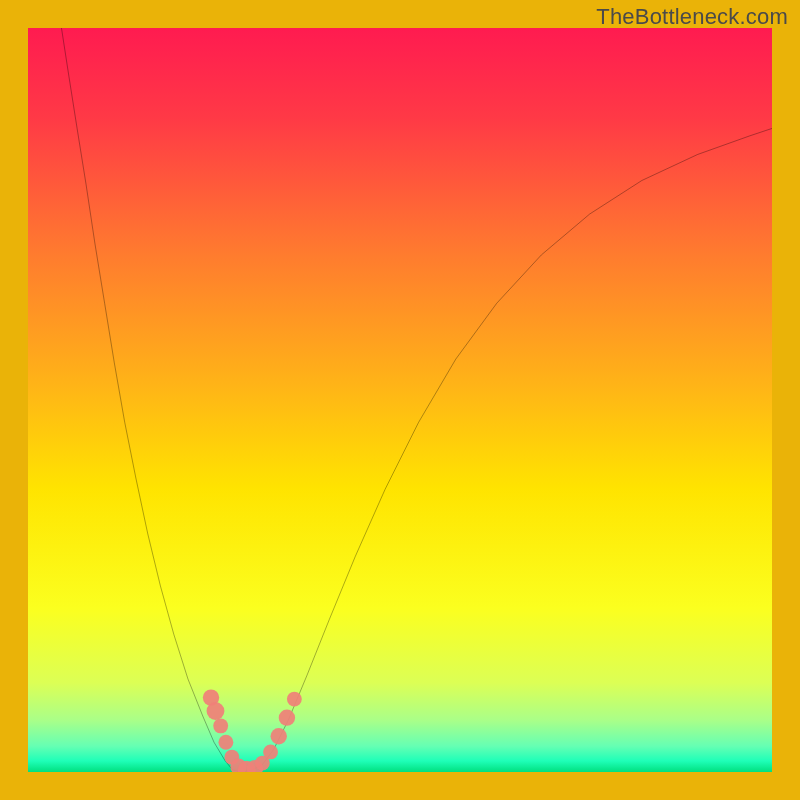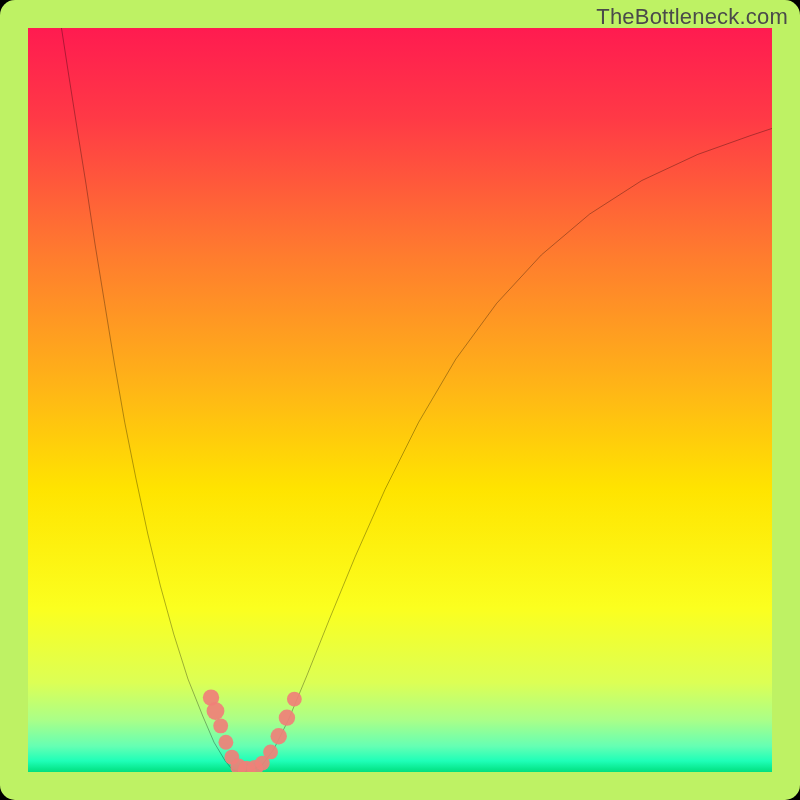--- a/index.html
+++ b/index.html
@@ -8,22 +8,21 @@
     width: 800px;
     height: 800px;
     overflow: hidden;
     background: #000;
     font-family: Arial, Helvetica, sans-serif;
   }
   .frame {
     position: relative;
     width: 800px;
     height: 800px;
-    background: #bef264;
-    border-radius: 15px;
+    background: #eab308;
   }
   .watermark {
     position: absolute;
     top: 4px;
     right: 12px;
     color: #4a4a4a;
     font-size: 22px;
     font-weight: 400;
     letter-spacing: 0.2px;
     z-index: 5;

